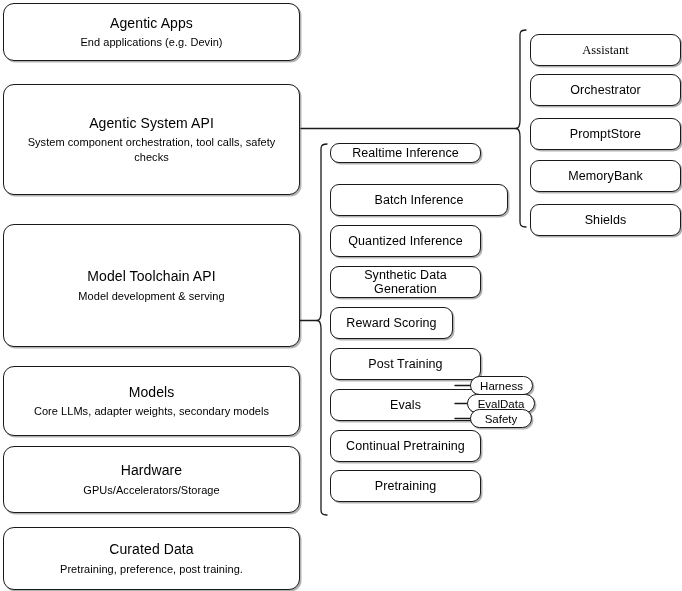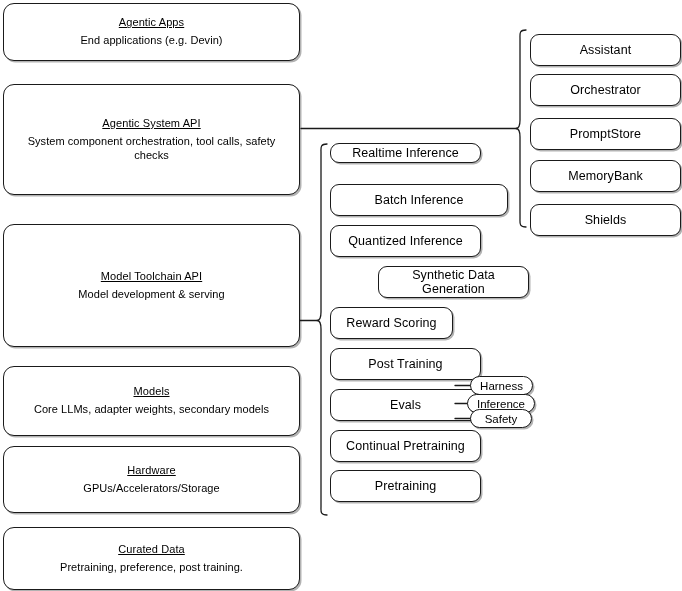--- a/index.html
+++ b/index.html
@@ -30,25 +30,24 @@
     border-radius: 11px;
     box-shadow: 1.5px 1.5px 0 rgba(0,0,0,0.30);
     display: flex;
     flex-direction: column;
     align-items: center;
     justify-content: center;
     text-align: center;
     padding: 0 10px;
   }
   .layer-title {
-    font-size: 11px;
+    font-size: 14px;
     color: #000000;
     line-height: 1.25;
     letter-spacing: 0.1px;
-    text-decoration: underline;
   }
   .layer-sub {
     font-size: 11px;
     color: #000000;
     line-height: 1.3;
     margin-top: 3px;
     letter-spacing: 0.05px;
   }
 
   
@@ -161,30 +160,30 @@
   </div>
 
   <div class="layer-box" style="left: 3px; top: 527px; width: 297px; height: 63px;">
     <div class="layer-title">Curated Data</div>
     <div class="layer-sub">Pretraining, preference, post training.</div>
   </div>
 
   <div class="pill" style="left: 330px; top: 143px; width: 151px; height: 20px;">Realtime Inference</div>
   <div class="pill" style="left: 330px; top: 184px; width: 178px; height: 32px;">Batch Inference</div>
   <div class="pill" style="left: 330px; top: 225px; width: 151px; height: 32px;">Quantized Inference</div>
-  <div class="pill" style="left: 330px; top: 266px; width: 151px; height: 32px; margin-left: 48px;">Synthetic Data Generation</div>
+  <div class="pill" style="left: 330px; top: 266px; width: 151px; height: 32px;">Synthetic Data Generation</div>
   <div class="pill" style="left: 330px; top: 307px; width: 123px; height: 32px;">Reward Scoring</div>
   <div class="pill" style="left: 330px; top: 348px; width: 151px; height: 32px;">Post Training</div>
   <div class="pill" style="left: 330px; top: 389px; width: 151px; height: 32px;">Evals</div>
   <div class="pill" style="left: 330px; top: 430px; width: 151px; height: 32px;">Continual Pretraining</div>
   <div class="pill" style="left: 330px; top: 470px; width: 151px; height: 32px;">Pretraining</div>
 
   <div class="mini-pill" style="left: 470px; top: 376px; width: 63px; height: 19px;">Harness</div>
-  <div class="mini-pill" style="left: 467px; top: 394px; width: 68px; height: 19px;">Inference</div>
+  <div class="mini-pill" style="left: 467px; top: 394px; width: 68px; height: 19px;">EvalData</div>
   <div class="mini-pill" style="left: 470px; top: 409px; width: 62px; height: 19px;">Safety</div>
 
-  <div class="pill" style="left: 530px; top: 34px; width: 151px; height: 32px;">Assistant</div>
+  <div class="pill" style="left: 530px; top: 34px; width: 151px; height: 32px; font-family: Liberation Serif, serif;">Assistant</div>
   <div class="pill" style="left: 530px; top: 74px; width: 151px; height: 32px;">Orchestrator</div>
   <div class="pill" style="left: 530px; top: 118px; width: 151px; height: 32px;">PromptStore</div>
   <div class="pill" style="left: 530px; top: 160px; width: 151px; height: 32px;">MemoryBank</div>
   <div class="pill" style="left: 530px; top: 204px; width: 151px; height: 32px;">Shields</div>
 
 </div>
 
 </body></html>

